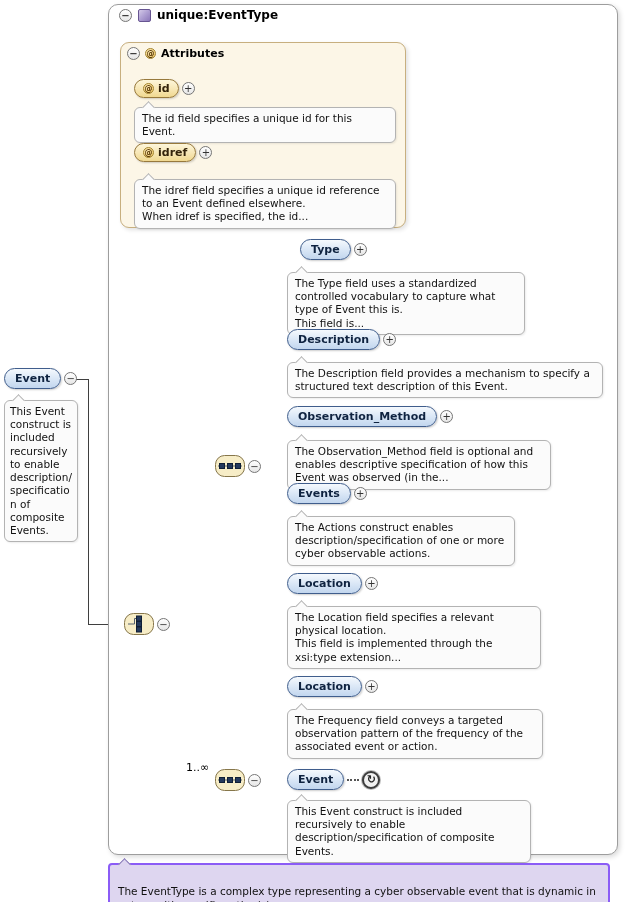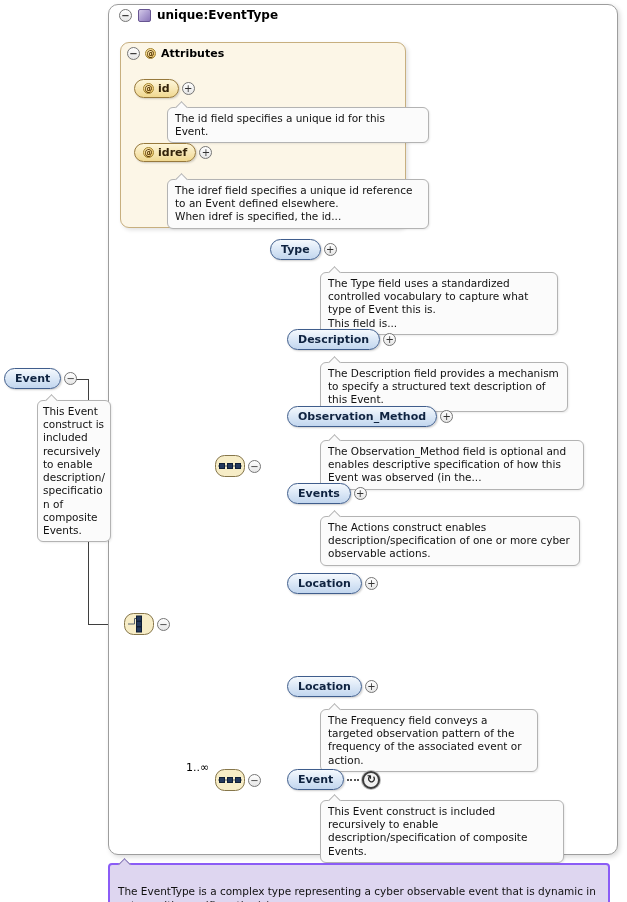--- a/index.html
+++ b/index.html
@@ -44,21 +44,21 @@
     box-shadow:1px 1px 2px rgba(0,0,0,0.2); }
 
   .attr-pill { display:flex; align-items:center; gap:4px;
     background:linear-gradient(180deg,#fdf6da 0%,#f7e6b4 55%,#f0d890 100%);
     border:1px solid #97donna; border:1px solid #97793c; border-radius:10px; padding:2px 8px;
     font-size:11px; font-weight:bold; color:#33230a; white-space:nowrap;
     box-shadow:1px 1px 2px rgba(0,0,0,0.18); }
 
   .desc { position:absolute; background:#fbfbfb; border:1px solid #b3b3b3; border-radius:6px;
     padding:4px 7px; font-size:10.5px; line-height:1.26; color:#111; white-space:pre-line;
-    box-shadow:1px 1px 2px rgba(0,0,0,0.08);margin-left:33px; }
+    box-shadow:1px 1px 2px rgba(0,0,0,0.08); }
   .desc::before { content:""; position:absolute; top:-5px; left:9px; width:8px; height:8px;
     background:#fbfbfb; border-left:1px solid #b3b3b3; border-top:1px solid #b3b3b3;
     transform:rotate(45deg); }
   .desc.note { overflow-wrap:break-word; white-space:normal; }
 
   .annotation { position:absolute; left:108px; top:863px; width:502px;
     background:#ded6f0; border:2px solid #8b5cf6; border-radius:4px; padding:20px 8px;
     font-size:10.5px; line-height:1.3; color:#111; }
   .annotation::before { content:""; position:absolute; top:-5px; left:10px; width:8px; height:8px;
     background:#ded6f0; border-left:1px solid #8273b4; border-top:1px solid #8273b4;
@@ -163,67 +163,69 @@
     <svg width="30" height="22" viewBox="0 0 30 22">
       <rect x="0.5" y="0.5" width="29" height="21" rx="9" fill="#f7edc7" stroke="#86764a"></rect>
       <line x1="3" y1="11" x2="27" y2="11" stroke="#55606e" stroke-width="1"></line>
       <rect x="4.5" y="8.5" width="5" height="5" fill="#24395c" stroke="#101f36"></rect>
       <rect x="12.5" y="8.5" width="5" height="5" fill="#24395c" stroke="#101f36"></rect>
       <rect x="20.5" y="8.5" width="5" height="5" fill="#24395c" stroke="#101f36"></rect>
     </svg>
     <span class="toggle">−</span>
   </div>
 
-  <div class="row" style="left:270px;top:239px">
+  <div class="row" style="left:300px;top:239px">
     <div class="el-pill">
       <span>Type</span>
     </div>
     <span class="toggle">+</span>
   </div>
   <div class="desc" style="left:287px;top:272px;width:238px">The Type field uses a standardized controlled vocabulary to capture what type of Event this is.
 This field is...</div>
 
   <div class="row" style="left:287px;top:329px">
     <div class="el-pill">
       <span>Description</span>
     </div>
     <span class="toggle">+</span>
   </div>
-  <div class="desc" style="left:287px;top:362px;width:248px">The Description field provides a mechanism to specify a structured text description of this Event.</div>
+  <div class="desc" style="left:287px;top:362px;width:316px">The Description field provides a mechanism to specify a structured text description of this Event.</div>
 
   <div class="row" style="left:287px;top:406px">
     <div class="el-pill">
       <span>Observation_Method</span>
     </div>
     <span class="toggle">+</span>
   </div>
   <div class="desc" style="left:287px;top:440px;width:264px">The Observation_Method field is optional and enables descriptive specification of how this Event was observed (in the...</div>
 
   <div class="row" style="left:287px;top:483px">
     <div class="el-pill">
       <span>Events</span>
     </div>
     <span class="toggle">+</span>
   </div>
-  <div class="desc" style="left:287px;top:516px;width:260px">The Actions construct enables description/specification of one or more cyber observable actions.</div>
+  <div class="desc" style="left:287px;top:516px;width:228px">The Actions construct enables description/specification of one or more cyber observable actions.</div>
 
   <div class="row" style="left:287px;top:573px">
     <div class="el-pill">
       <span>Location</span>
     </div>
     <span class="toggle">+</span>
   </div>
+  <div class="desc" style="left:287px;top:606px;width:254px">The Location field specifies a relevant physical location.
+This field is implemented through the xsi:type extension...</div>
 
   <div class="row" style="left:287px;top:676px">
     <div class="el-pill">
       <span>Location</span>
     </div>
     <span class="toggle">+</span>
   </div>
-  <div class="desc" style="left:287px;top:709px;width:218px">The Frequency field conveys a targeted observation pattern of the frequency of the associated event or action.</div>
+  <div class="desc" style="left:287px;top:709px;width:256px">The Frequency field conveys a targeted observation pattern of the frequency of the associated event or action.</div>
 
   <div class="row" style="left:287px;top:769px">
     <div class="el-pill">
       <span>Event</span>
     </div>
     <span class="dots"></span>
     <span class="rec-icon">↻</span>
   </div>
   <div class="desc" style="left:287px;top:800px;width:244px">This Event construct is included recursively to enable description/specification of composite Events.</div>
 

